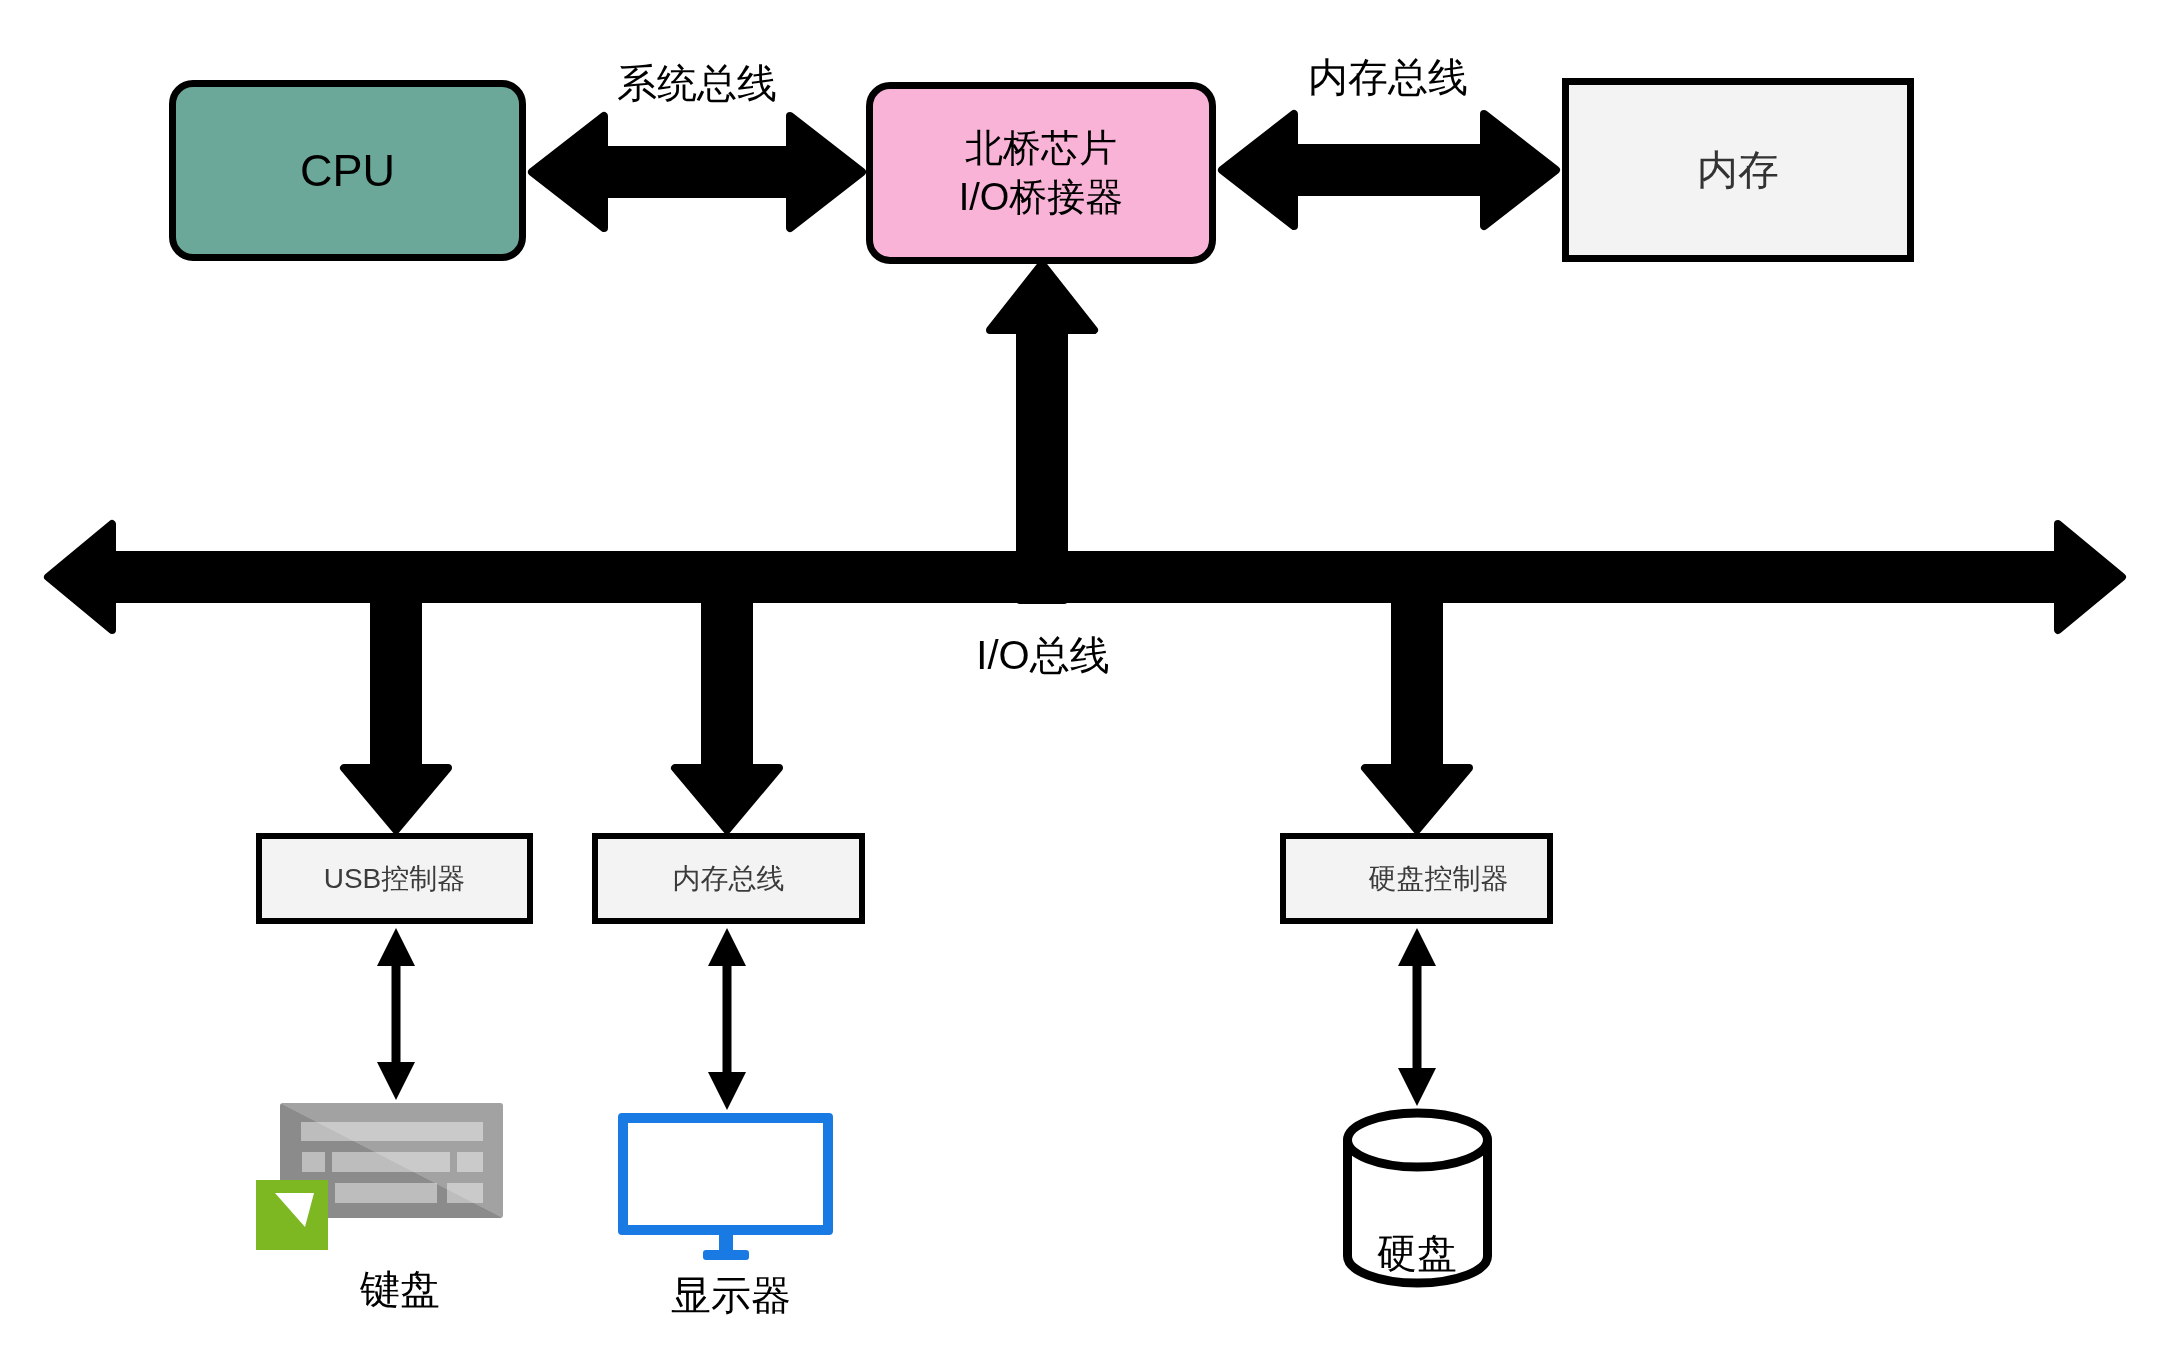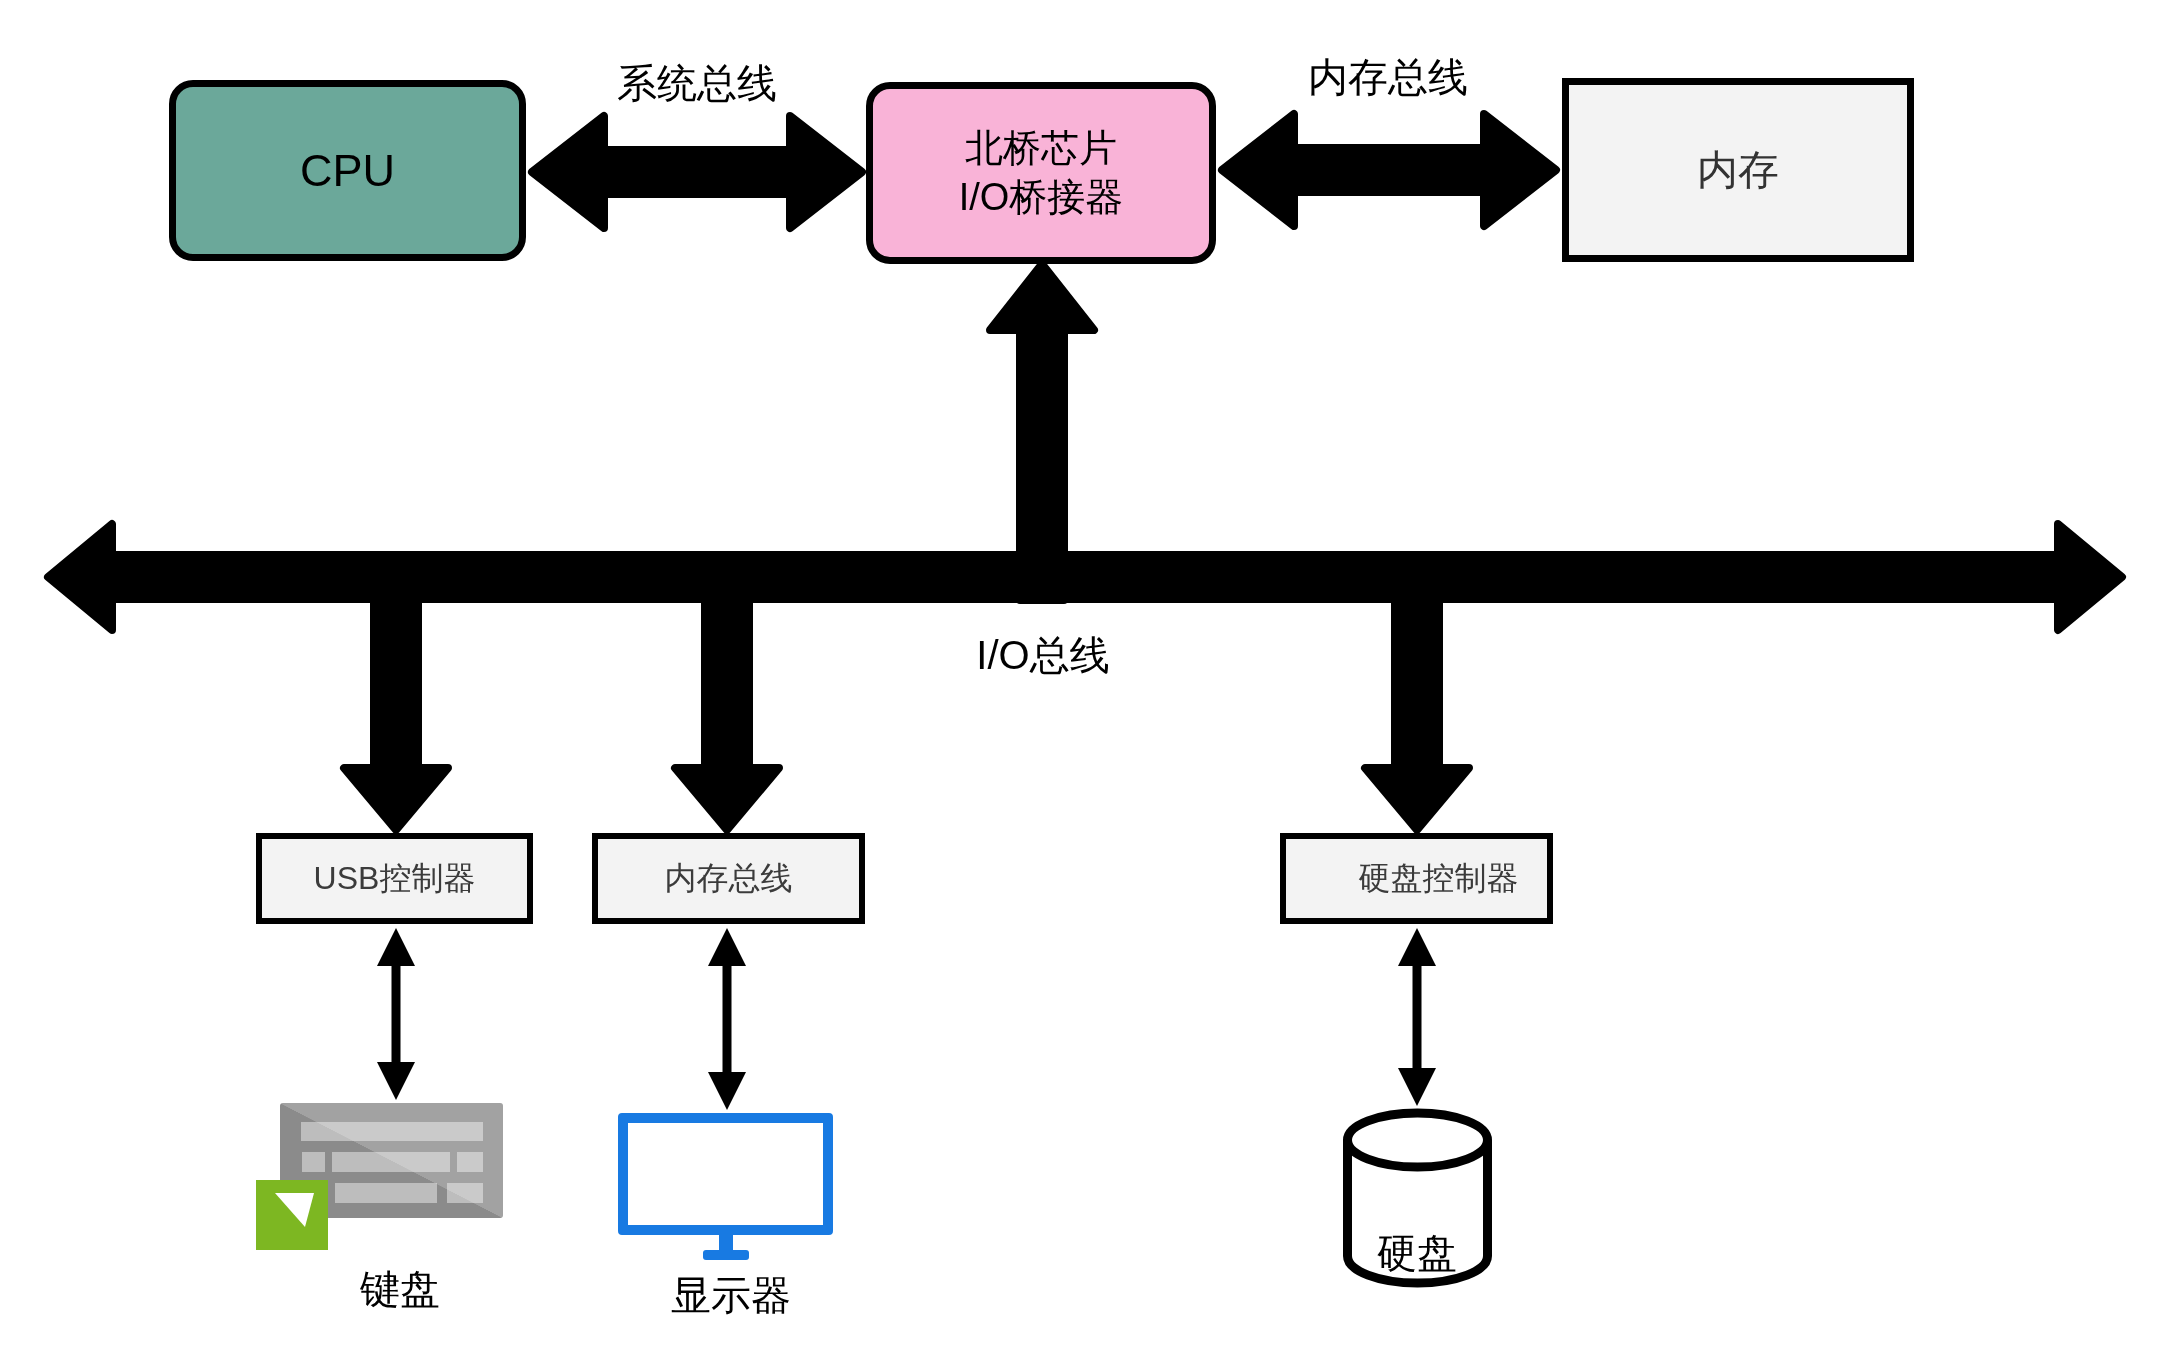--- a/index.html
+++ b/index.html
@@ -9,21 +9,21 @@
   svg.layer{position:absolute;left:0;top:0;pointer-events:none;}
   
   .node{position:absolute;display:flex;align-items:center;justify-content:center;
         text-align:center;box-sizing:border-box;background:var(--box-fill,#F3F3F3);
         border:7px solid #000;color:#000;z-index:3;}
   .rounded{border-radius:24px;}
   #cpu-box{left:169px;top:80px;width:357px;height:181px;background:var(--cpu-fill);font-size:45px;}
   #nb-box{left:866px;top:82px;width:350px;height:182px;background:var(--nb-fill);
           font-size:38px;line-height:1.28;}
   #mem-box{left:1562px;top:78px;width:352px;height:184px;font-size:41px;color:#333;}
-  .ctrl{border-width:6px;color:#3b3b3b;font-size:32px;}
+  .ctrl{border-width:6px;color:#3b3b3b;font-size:28px;}
   #usb-box{left:256px;top:833px;width:277px;height:91px;}
   #gfx-box{left:592px;top:833px;width:273px;height:91px;}
   #hdc-box{left:1280px;top:833px;width:273px;height:91px;padding-left:44px;}
   
   .lbl{position:absolute;text-align:center;color:#000;font-size:40px;z-index:3;}
   #sysbus-lbl{left:547px;top:56px;width:300px;}
   #membus-lbl{left:1238px;top:50px;width:300px;}
   #iobus-lbl{left:893px;top:628px;width:300px;}
   #kb-lbl{left:300px;top:1262px;width:200px;}
   #mon-lbl{left:631px;top:1268px;width:200px;}

